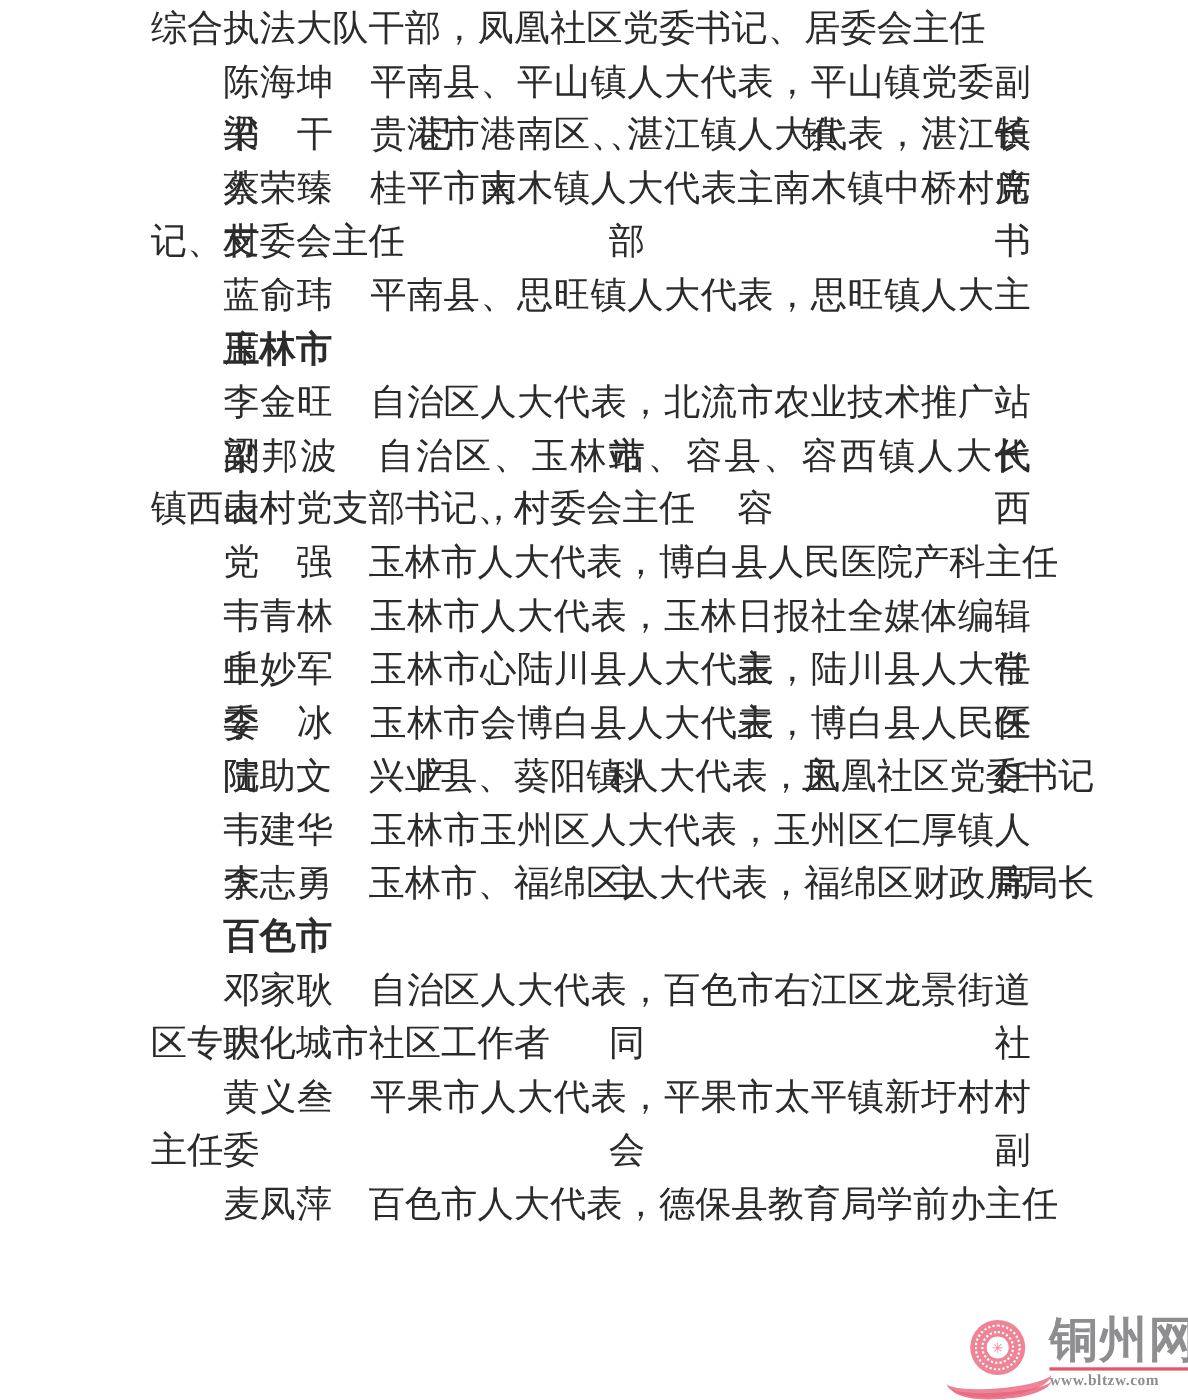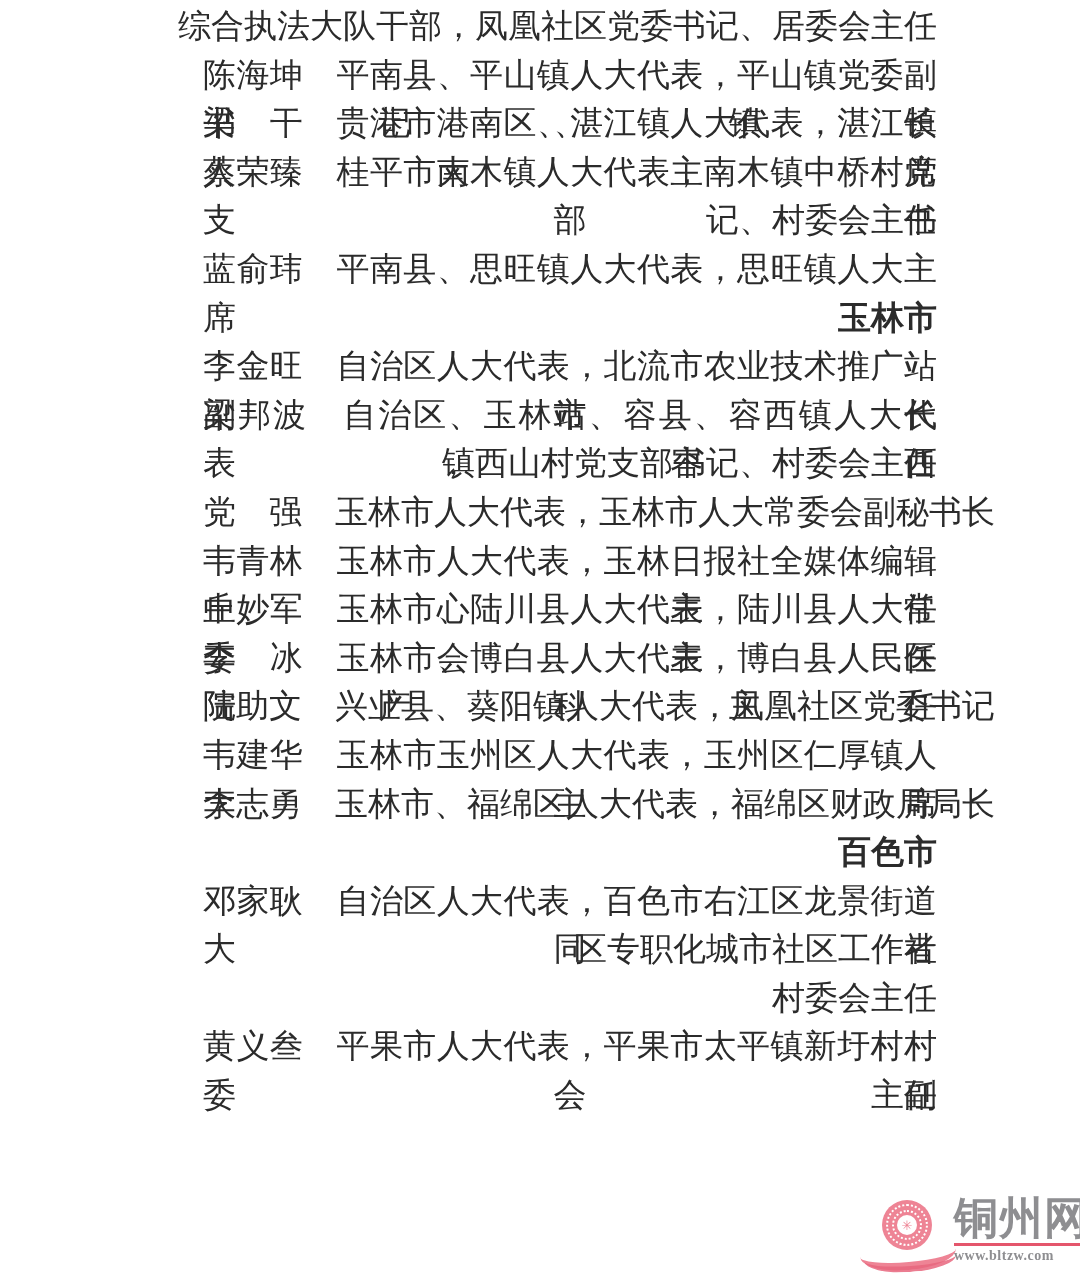--- a/index.html
+++ b/index.html
@@ -19,21 +19,21 @@
     position: absolute;
     left: 137px; top: 2px;
     width: 800px;
     color: #2b2b2b;
   }
   .line {
     height: 48.6px;
     line-height: 48.6px;
     font-size: 33px;
     white-space: nowrap;
-    text-align: right;
+    text-align: left;
   }
   .line.flush {
     white-space: normal;
     text-align: justify;
     text-align-last: justify;
   }
   .line.indent { padding-left: 66px; }
   .line.flush.indent { padding-left: 66px; }
   .line.bold { font-weight: bold; }
 
@@ -111,33 +111,33 @@
       <div class="line">综合执法大队干部，凤凰社区党委书记、居委会主任</div>
       <div class="line indent flush">陈海坤　平南县、平山镇人大代表，平山镇党委副书记、镇长</div>
       <div class="line indent flush">梁　干　贵港市港南区、湛江镇人大代表，湛江镇人大主席</div>
       <div class="line indent flush">蔡荣臻　桂平市南木镇人大代表，南木镇中桥村党支部书</div>
       <div class="line">记、村委会主任</div>
       <div class="line indent flush">蓝俞玮　平南县、思旺镇人大代表，思旺镇人大主席</div>
       <div class="line indent bold">玉林市</div>
       <div class="line indent flush">李金旺　自治区人大代表，北流市农业技术推广站副站长</div>
       <div class="line indent flush">梁邦波　自治区、玉林市、容县、容西镇人大代表，容西</div>
       <div class="line">镇西山村党支部书记、村委会主任</div>
-      <div class="line indent">党　强　玉林市人大代表，玉林市人大常委会副秘书长</div>
+      <div class="line indent">党　强　玉林市人大代表，博白县人民医院产科主任</div>
       <div class="line indent flush">韦青林　玉林市人大代表，玉林日报社全媒体编辑中心主任</div>
       <div class="line indent flush">丘妙军　玉林市、陆川县人大代表，陆川县人大常委会主任</div>
       <div class="line indent flush">李　冰　玉林市、博白县人大代表，博白县人民医院产科主任</div>
       <div class="line indent">陆助文　兴业县、葵阳镇人大代表，凤凰社区党委书记</div>
       <div class="line indent flush">韦建华　玉林市玉州区人大代表，玉州区仁厚镇人大主席</div>
       <div class="line indent">李志勇　玉林市、福绵区人大代表，福绵区财政局局长</div>
       <div class="line indent bold">百色市</div>
       <div class="line indent flush">邓家耿　自治区人大代表，百色市右江区龙景街道大同社</div>
       <div class="line">区专职化城市社区工作者</div>
-      <div class="line">村委会主任</div>
       <div class="line indent flush">黄义叁　平果市人大代表，平果市太平镇新圩村村委会副</div>
       <div class="line">主任</div>
+      <div class="line indent">麦凤萍　百色市人大代表，德保县教育局学前办主任</div>
     </div>
 
   <div class="watermark">
     <div class="seal" id="seal" style="background: rgb(238, 132, 149);">
       <div class="seal-ring1"></div>
       <div class="seal-ring2"></div>
       <div class="seal-center" id="seal-center" style="color: rgb(238, 132, 149);">✳</div>
     </div>
     <div class="swoosh1" id="swoosh1" style="border-bottom-color: rgb(238, 132, 149);"></div>
     <div class="swoosh2" id="swoosh2" style="border-bottom-color: rgb(232, 103, 126);"></div>

